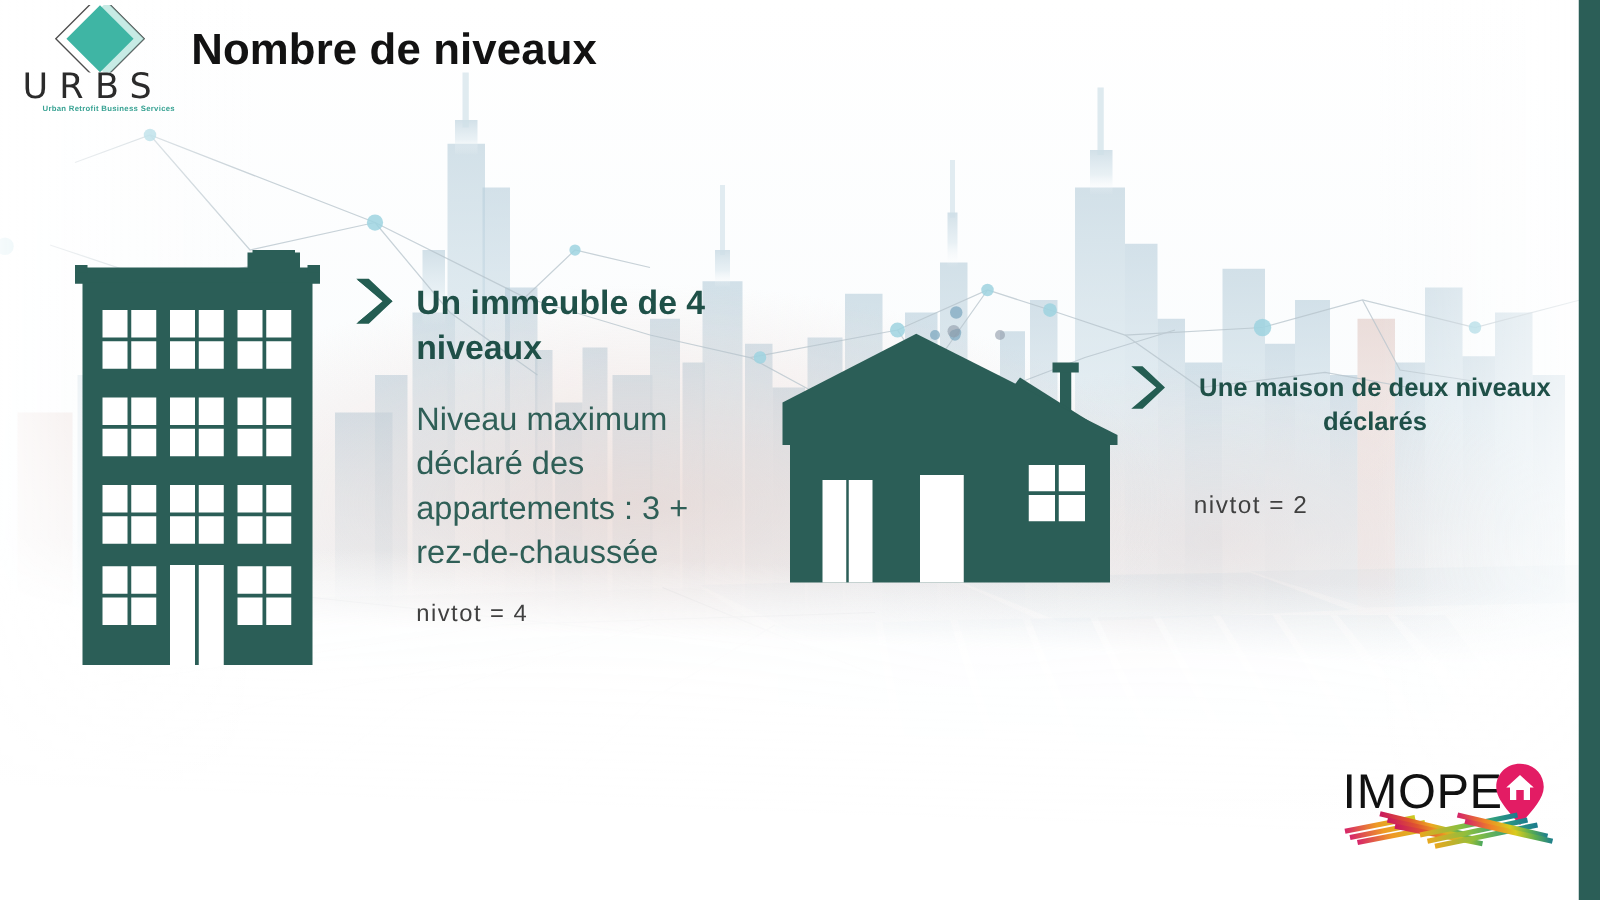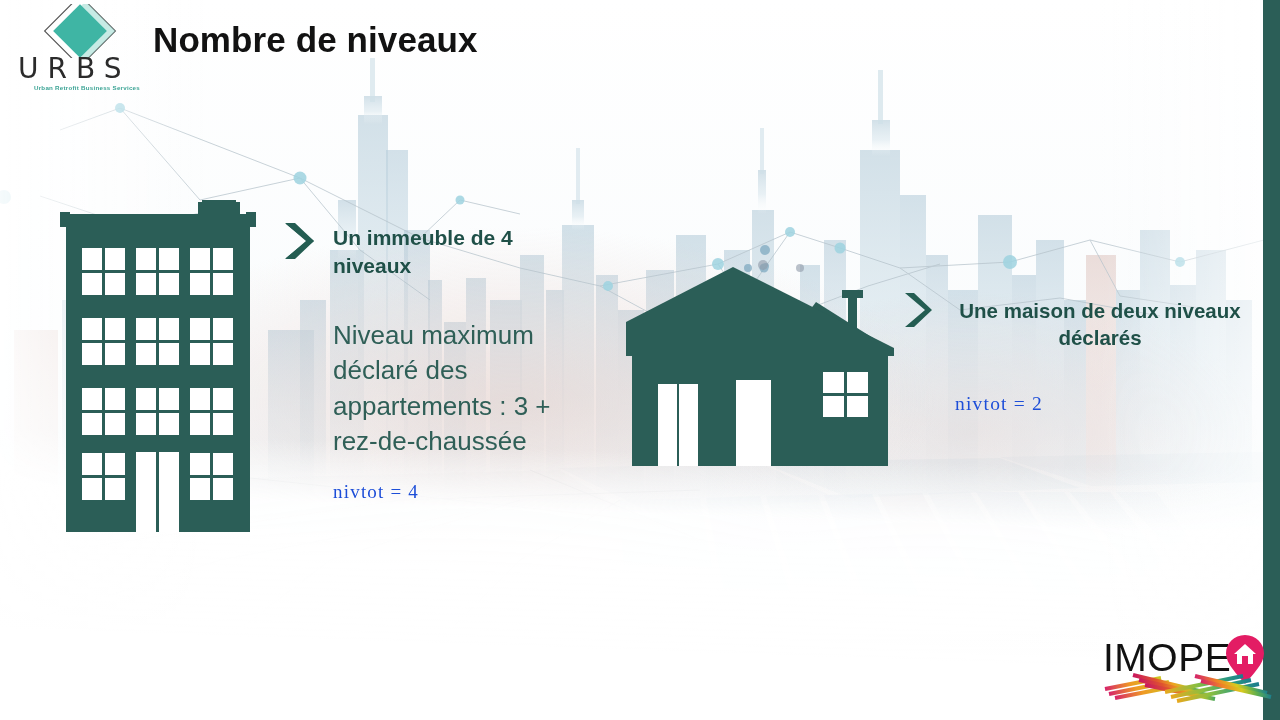--- a/index.html
+++ b/index.html
@@ -66,37 +66,37 @@
   .chev{position:absolute;}
 
   
   .blk-head{
     position:absolute;font-weight:700;color:#1f5048;line-height:1.34;
   }
   .blk-body{
     position:absolute;color:#2f5f57;line-height:1.36;font-weight:400;
   }
   .blk-code{
-    position:absolute;font-family:Liberation Serif, serif;
-    color:#1d4ed8;font-weight:400;letter-spacing:1.2px;text-align:right;
-  }
-
-  #b1-head{left:333px;top:224px;width:245px;font-size:21px;}
+    position:absolute;font-family:Liberation Sans, sans-serif;
+    color:#404040;font-weight:400;letter-spacing:1.2px;text-align:right;
+  }
+
+  #b1-head{left:333px;top:224px;width:245px;font-size:27px;}
   #b1-body{left:333px;top:318px;width:236px;font-size:26px;}
   #b1-code{left:333px;top:481px;font-size:19px;}
 
   #b2-head{left:955px;top:297px;width:290px;font-size:20.5px;text-align:center;}
   #b2-code{left:955px;top:393px;font-size:19.5px;}
 
   
   #illo-building{position:absolute;left:60px;top:200px;width:200px;height:332px;}
   #illo-house{position:absolute;left:620px;top:262px;width:282px;height:208px;}
 
   
-  #imope-logo{position:absolute;left:1074px;top:634px;width:170px;height:76px;margin-left:29px;}
+  #imope-logo{position:absolute;left:1074px;top:610px;width:170px;height:76px;}
   #imope-word{
     position:absolute;left:0;top:2px;font-size:39px;color:#111;
     font-weight:400;letter-spacing:.5px;font-family:"Liberation Sans",sans-serif;
   }
 </style>
 </head>
 <body>
 
 <div id="slide">
 

